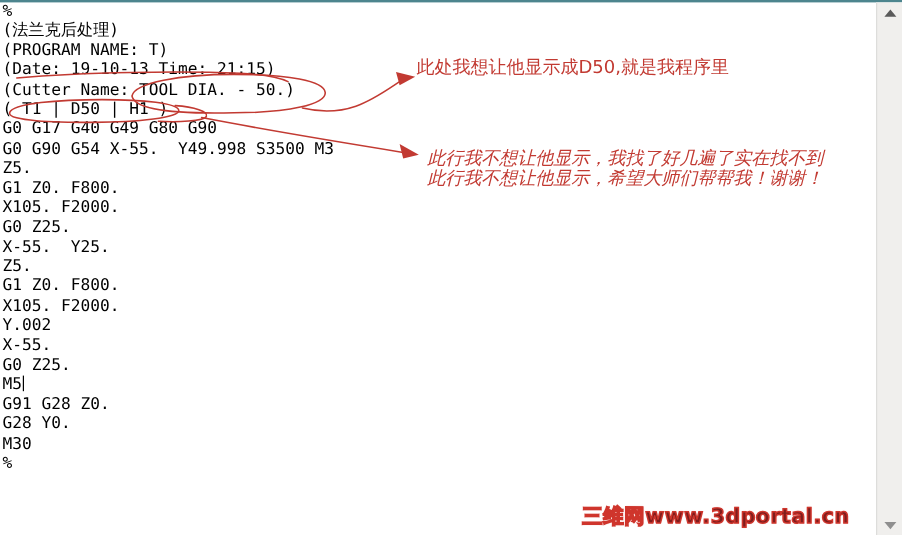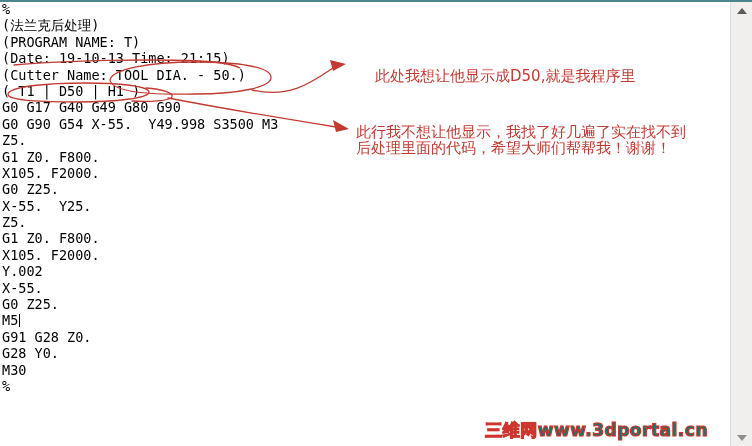--- a/index.html
+++ b/index.html
@@ -35,27 +35,27 @@
   .annot-stroke { stroke: var(--annotation-red, #c23a32); fill: none;
     stroke-width: 1.3; stroke-linecap: round; }
   .annot-fill { fill: var(--annotation-red, #c23a32); stroke: none; }
   
   .note {
     position: absolute;
     color: var(--annotation-red, #c23a32);
     font-size: 15px; line-height: 16px;
     white-space: nowrap;
   }
-  .note1 { left: 347px; top: 68px; margin-left: 28px; }
-  .note2 { left: 356px; top: 124px; }
+  .note1 { left: 347px; top: 48px; }
+  .note2 { left: 356px; top: 124px; font-style: italic; }
   
   .watermark {
     position: absolute; right: 44px; bottom: 4px;
     font-size: 17px; font-weight: bold; letter-spacing: 0.5px;
-    color: #0f766e;
+    color: #7f1d1d;
     -webkit-text-stroke: 1.2px var(--watermark-red, #cf352c);
     text-shadow: 0 0 1px var(--watermark-red, #cf352c);
     white-space: nowrap;
   }
   
   .scrollbar {
     position: absolute; top: 2px; right: 0; width: 21px; bottom: 0;
     background: var(--scrollbar-track, #f0efed);
     border-left: 1px solid #dddddb;
   }
@@ -100,21 +100,21 @@
     <path class="annot-stroke" d="M 168 98 C 220 108, 280 118, 336 127"></path>
     <polygon class="annot-fill" points="349,129 333,120 336,132"></polygon>
   </svg>
 
   <div class="note note1">
     <div>此处我想让他显示成D50,就是我程序里</div>
   </div>
 
   <div class="note note2">
     <div>此行我不想让他显示，我找了好几遍了实在找不到</div>
-    <div>后处理里面的代码，希望大师们帮帮我！谢谢！</div>
+    <div>此行我不想让他显示，希望大师们帮帮我！谢谢！</div>
   </div>
 
   <div class="watermark">三维网www.3dportal.cn</div>
 
   <div class="scrollbar">
     <div class="sb-btn sb-up">
       <span class="tri-up"></span>
     </div>
     <div class="sb-btn sb-down">
       <span class="tri-down"></span>

